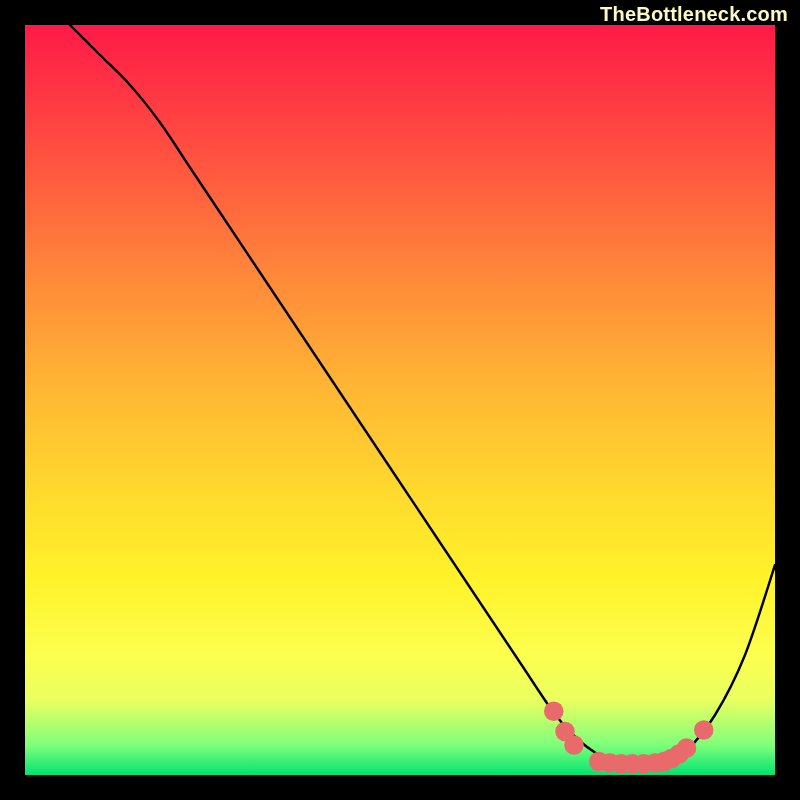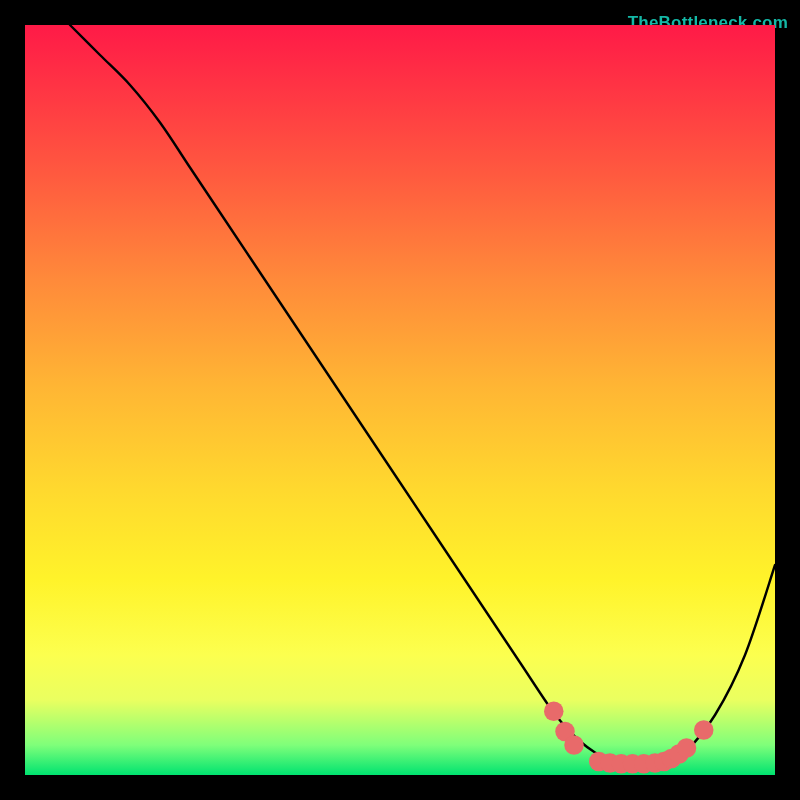--- a/index.html
+++ b/index.html
@@ -46,24 +46,24 @@
     );
   }
   svg.curve {
     position: absolute;
     left: 0; top: 0;
     width: 100%; height: 100%;
     overflow: visible;
   }
   .watermark {
     position: absolute;
-    top: 13px;
+    top: 3px;
     right: 12px;
-    color: #14b8a6;
-    font-size: 17px;
+    color: #fef9c3;
+    font-size: 20px;
     font-weight: 600;
     letter-spacing: 0.2px;
     user-select: none;
   }
 </style>
 </head>
 <body>
 
 <div class="stage">
   <div class="watermark">TheBottleneck.com</div>

